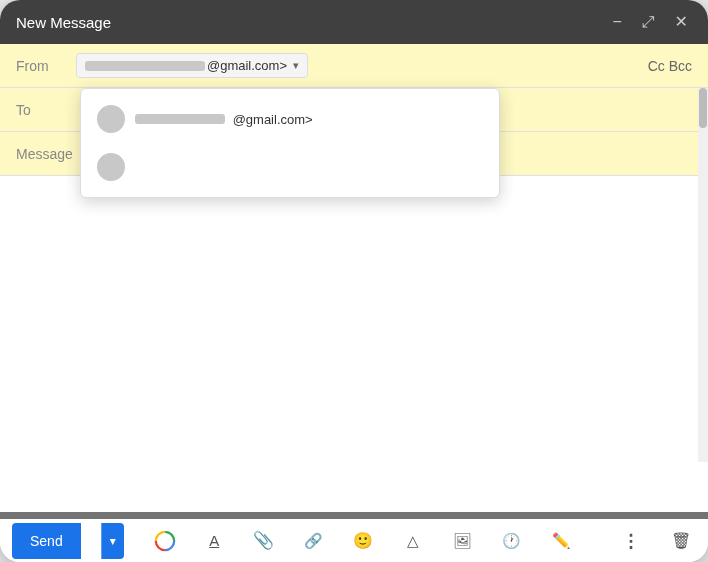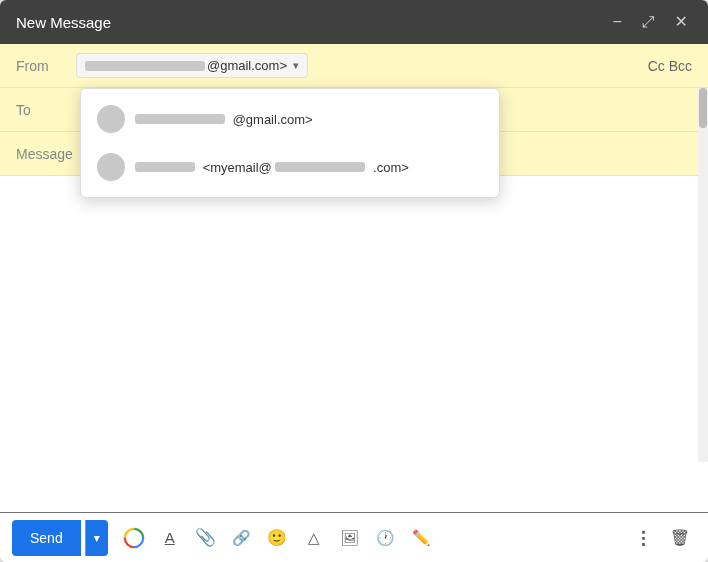--- a/index.html
+++ b/index.html
@@ -1,21 +1,21 @@
 <!DOCTYPE html>
 <html><head>
   <meta charset="utf-8">
   <style>
     * { box-sizing: border-box; margin: 0; padding: 0; }
     body { font-family: 'Segoe UI', Arial, sans-serif; background: #f0f0f0; display: flex; justify-content: center; align-items: center; min-height: 100vh; }
 
     .window {
       width: 708px;
       height: 562px;
-      border-radius: 6px;
+      border-radius: 20px;
       box-shadow: 0 4px 24px rgba(0,0,0,0.35);
       overflow: hidden;
       display: flex;
       flex-direction: column;
       background: #fff;
       position: relative;
     }
 
     .title-bar {
       background: #404040;
@@ -209,25 +209,25 @@
       background: #c8c8c8;
       border-radius: 3px;
       display: inline-block;
       margin-right: 4px;
     }
 
     
     .toolbar {
       height: 50px;
       background: #fff;
-      border-top: 1px solid #737373;
+      border-top: 7px solid #737373;
       display: flex;
       align-items: center;
       padding: 0 12px;
-      gap: 4px;
+      gap: 20px;
       flex-shrink: 0;
     }
 
     .send-btn {
       background: #1a73e8;
       color: #fff;
       border: none;
       border-radius: 4px 0 0 4px;
       padding: 8px 18px;
       font-size: 14px;
@@ -317,26 +317,20 @@
       <div class="dropdown-item">
         <div class="avatar-blurred"></div>
         <span>
           <span class="email-blurred"></span>
           <span>@gmail.com&gt;</span>
         </span>
       </div>
 
       <div class="dropdown-item">
         <div class="avatar-blurred"></div>
-        <span>
-          <span class="email-blurred-sm"></span>
-          <span>&lt;myemail@</span>
-          <span class="email-blurred"></span>
-          <span>.com&gt;</span>
-        </span>
       </div>
     </div>
 
   </div>
 
   <div class="toolbar">
     <button class="send-btn">Send</button>
     <button class="send-dropdown-btn">▾</button>
 
     <button class="tool-btn" style="margin-left:6px;">

